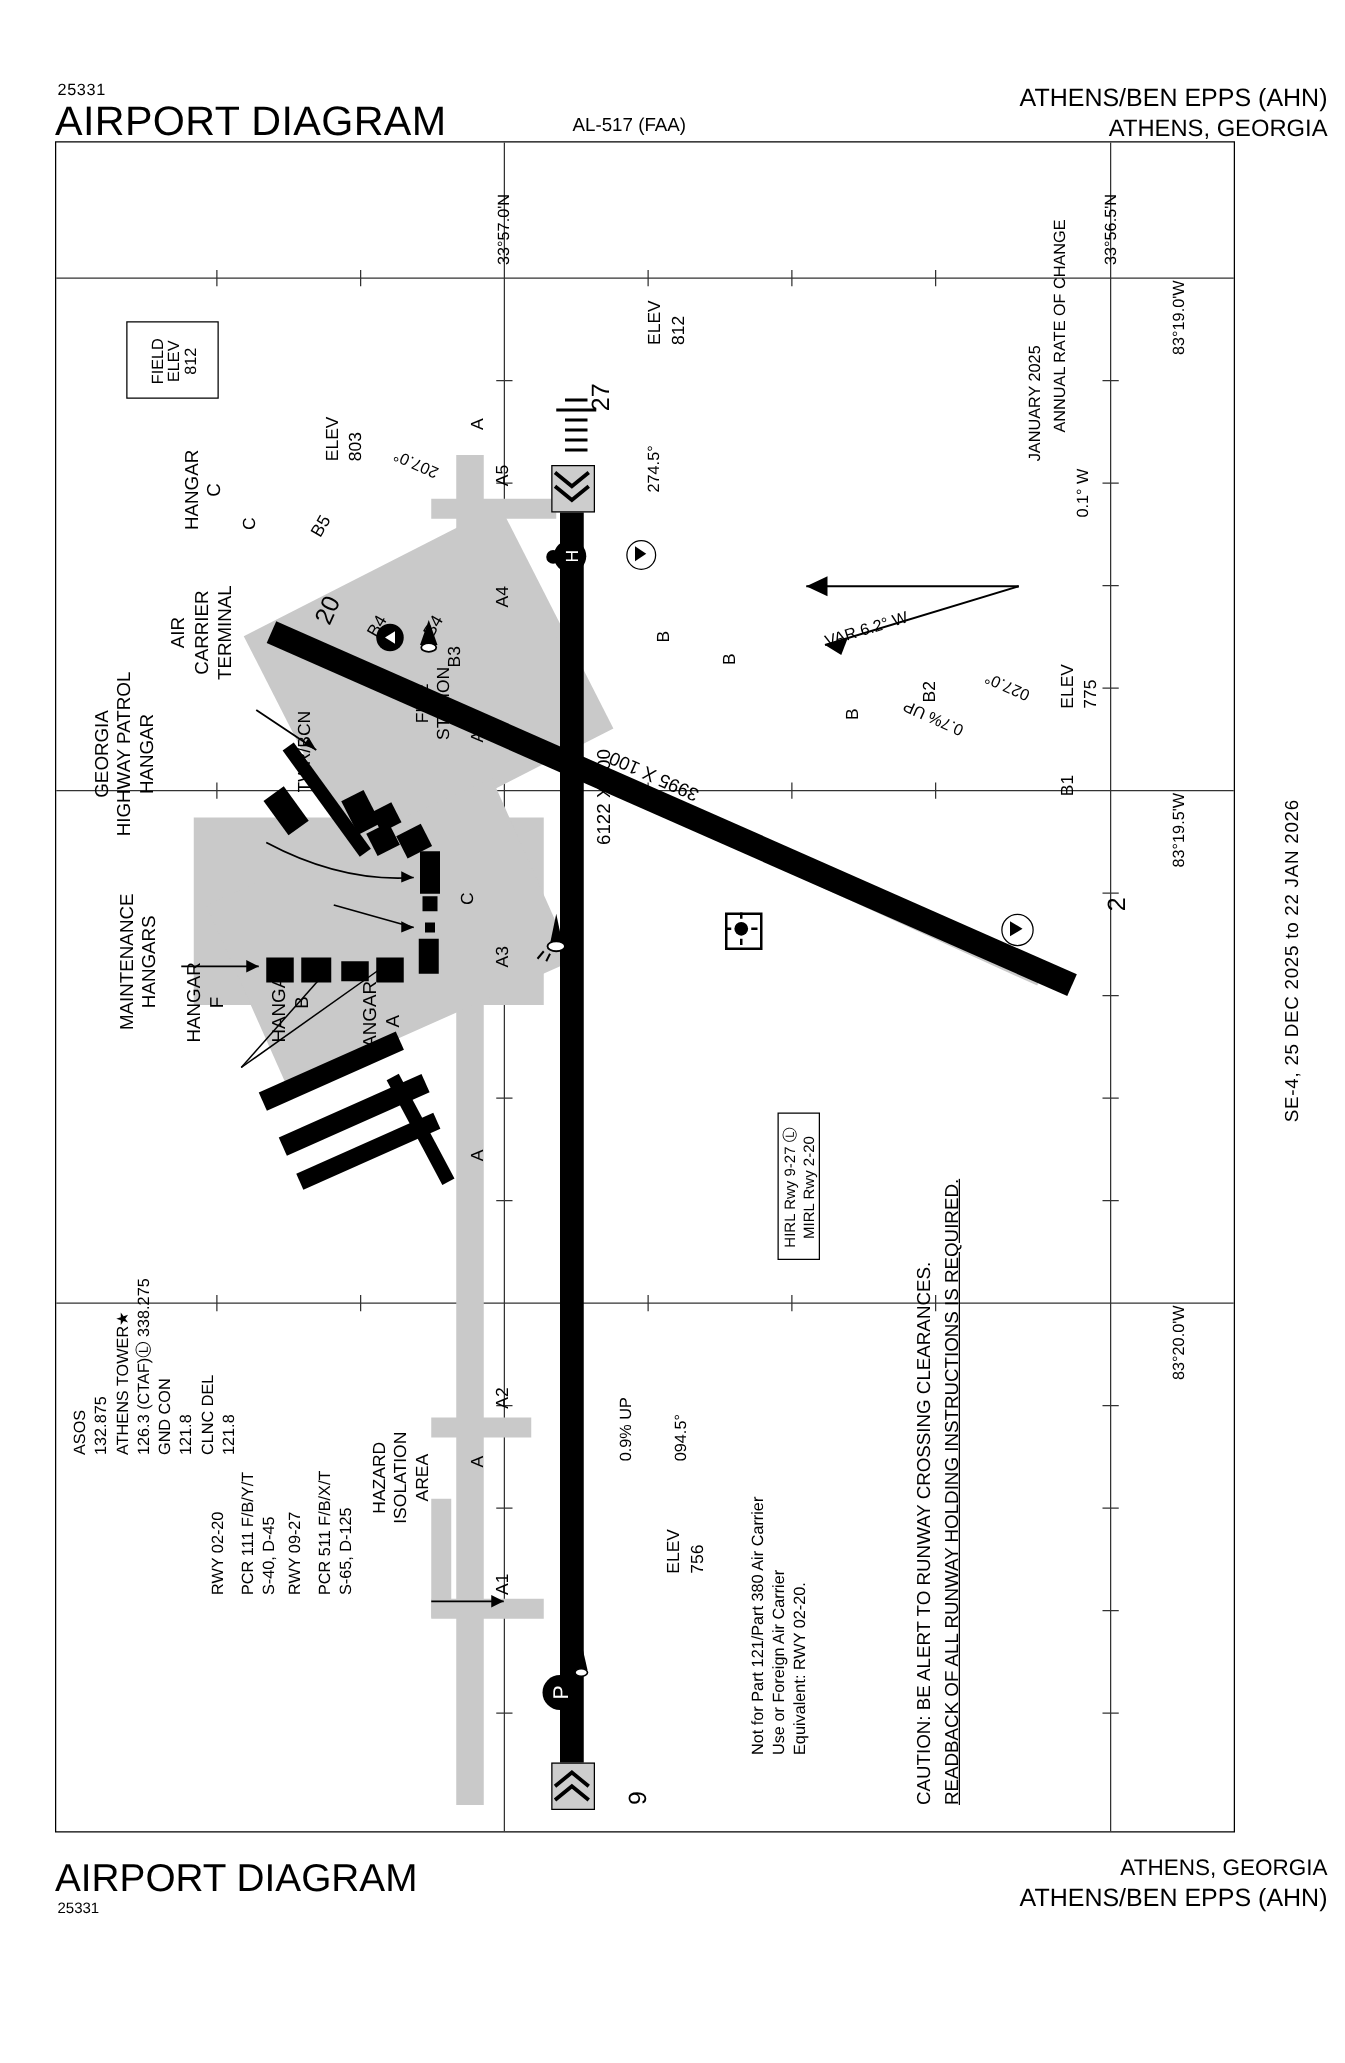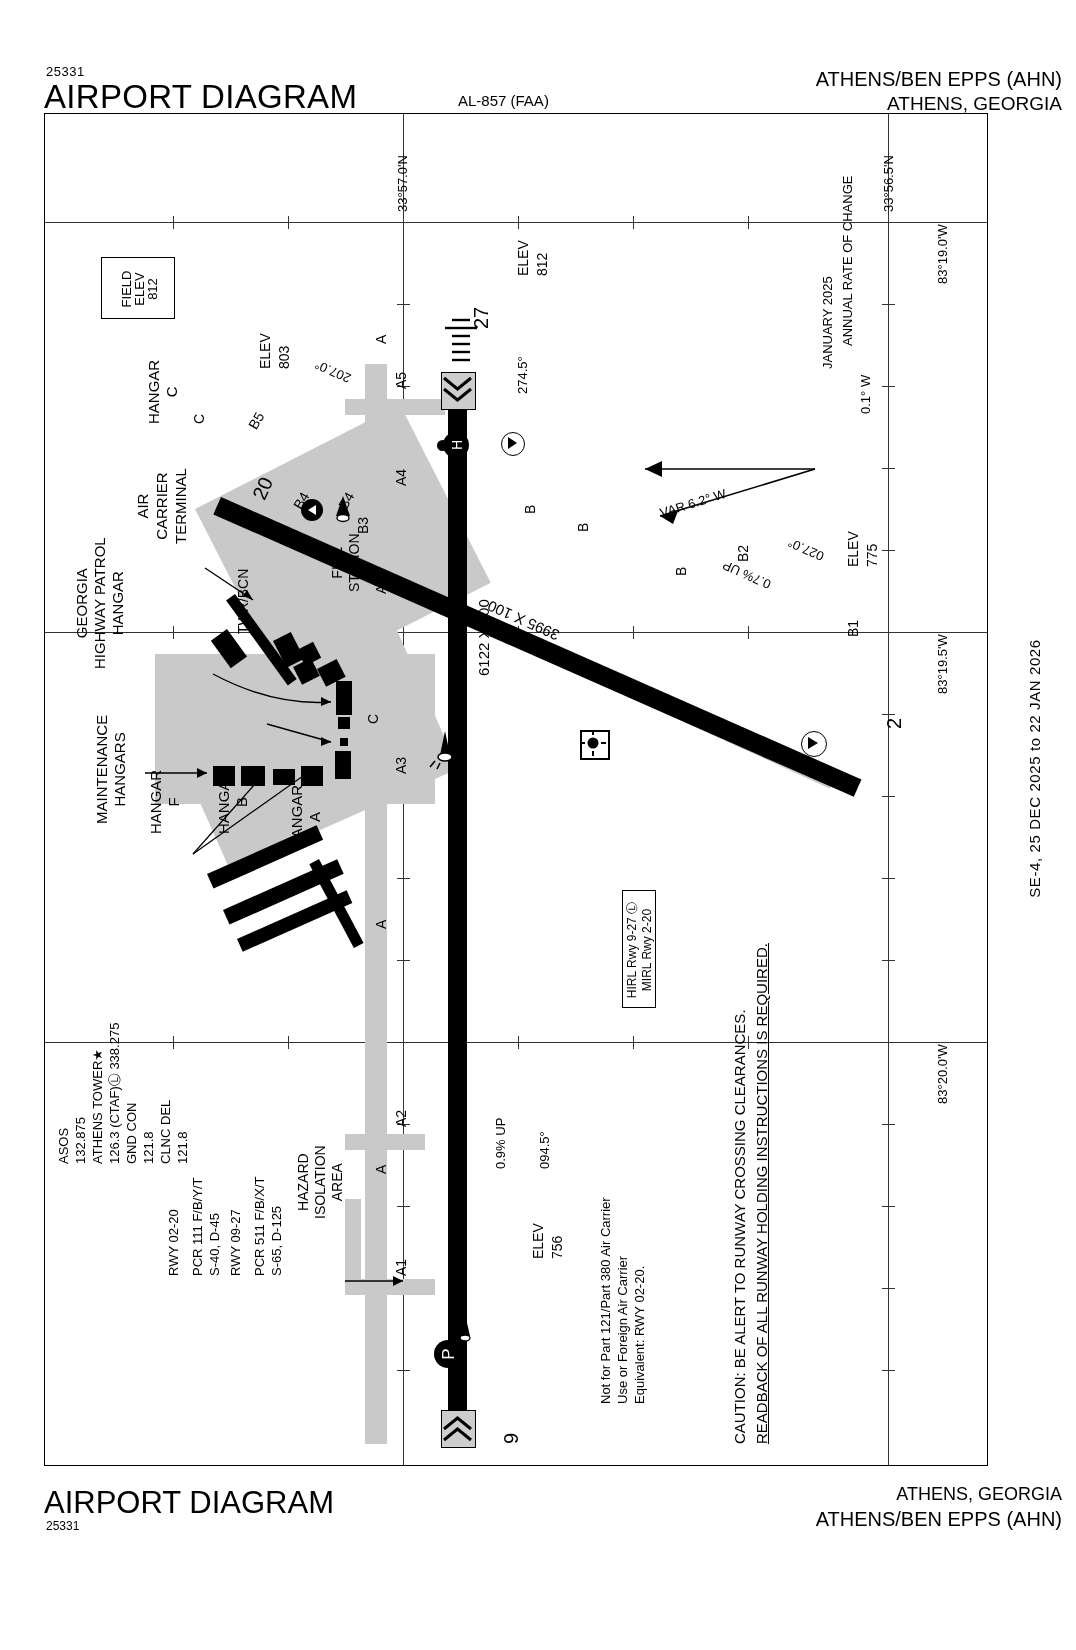--- a/index.html
+++ b/index.html
@@ -74,21 +74,21 @@
   
   .thr{position:absolute;background:#cdcdcd;border:1.4px solid #000;}
 
   svg{overflow:visible;}
 </style>
 </head>
 <body>
 
 <div class="abs nosel" id="hdr-num">25331</div>
 <div class="abs nosel" id="hdr-title">AIRPORT DIAGRAM</div>
-<div class="abs nosel" id="hdr-al">AL-857 (FAA)</div>
+<div class="abs nosel" id="hdr-al">AL-517 (FAA)</div>
 <div class="abs nosel" id="hdr-apt">ATHENS/BEN EPPS (AHN)</div>
 <div class="abs nosel" id="hdr-city">ATHENS, GEORGIA</div>
 
 <div class="abs nosel" id="ftr-title">AIRPORT DIAGRAM</div>
 <div class="abs nosel" id="ftr-num">25331</div>
 <div class="abs nosel" id="ftr-city">ATHENS, GEORGIA</div>
 <div class="abs nosel" id="ftr-apt">ATHENS/BEN EPPS (AHN)</div>
 
 <div class="abs sideband nosel" id="side-left">SE-4,  25 DEC 2025  to  22 JAN 2026</div>
 <div class="abs sideband nosel" id="side-right">SE-4,  25 DEC 2025  to  22 JAN 2026</div>

